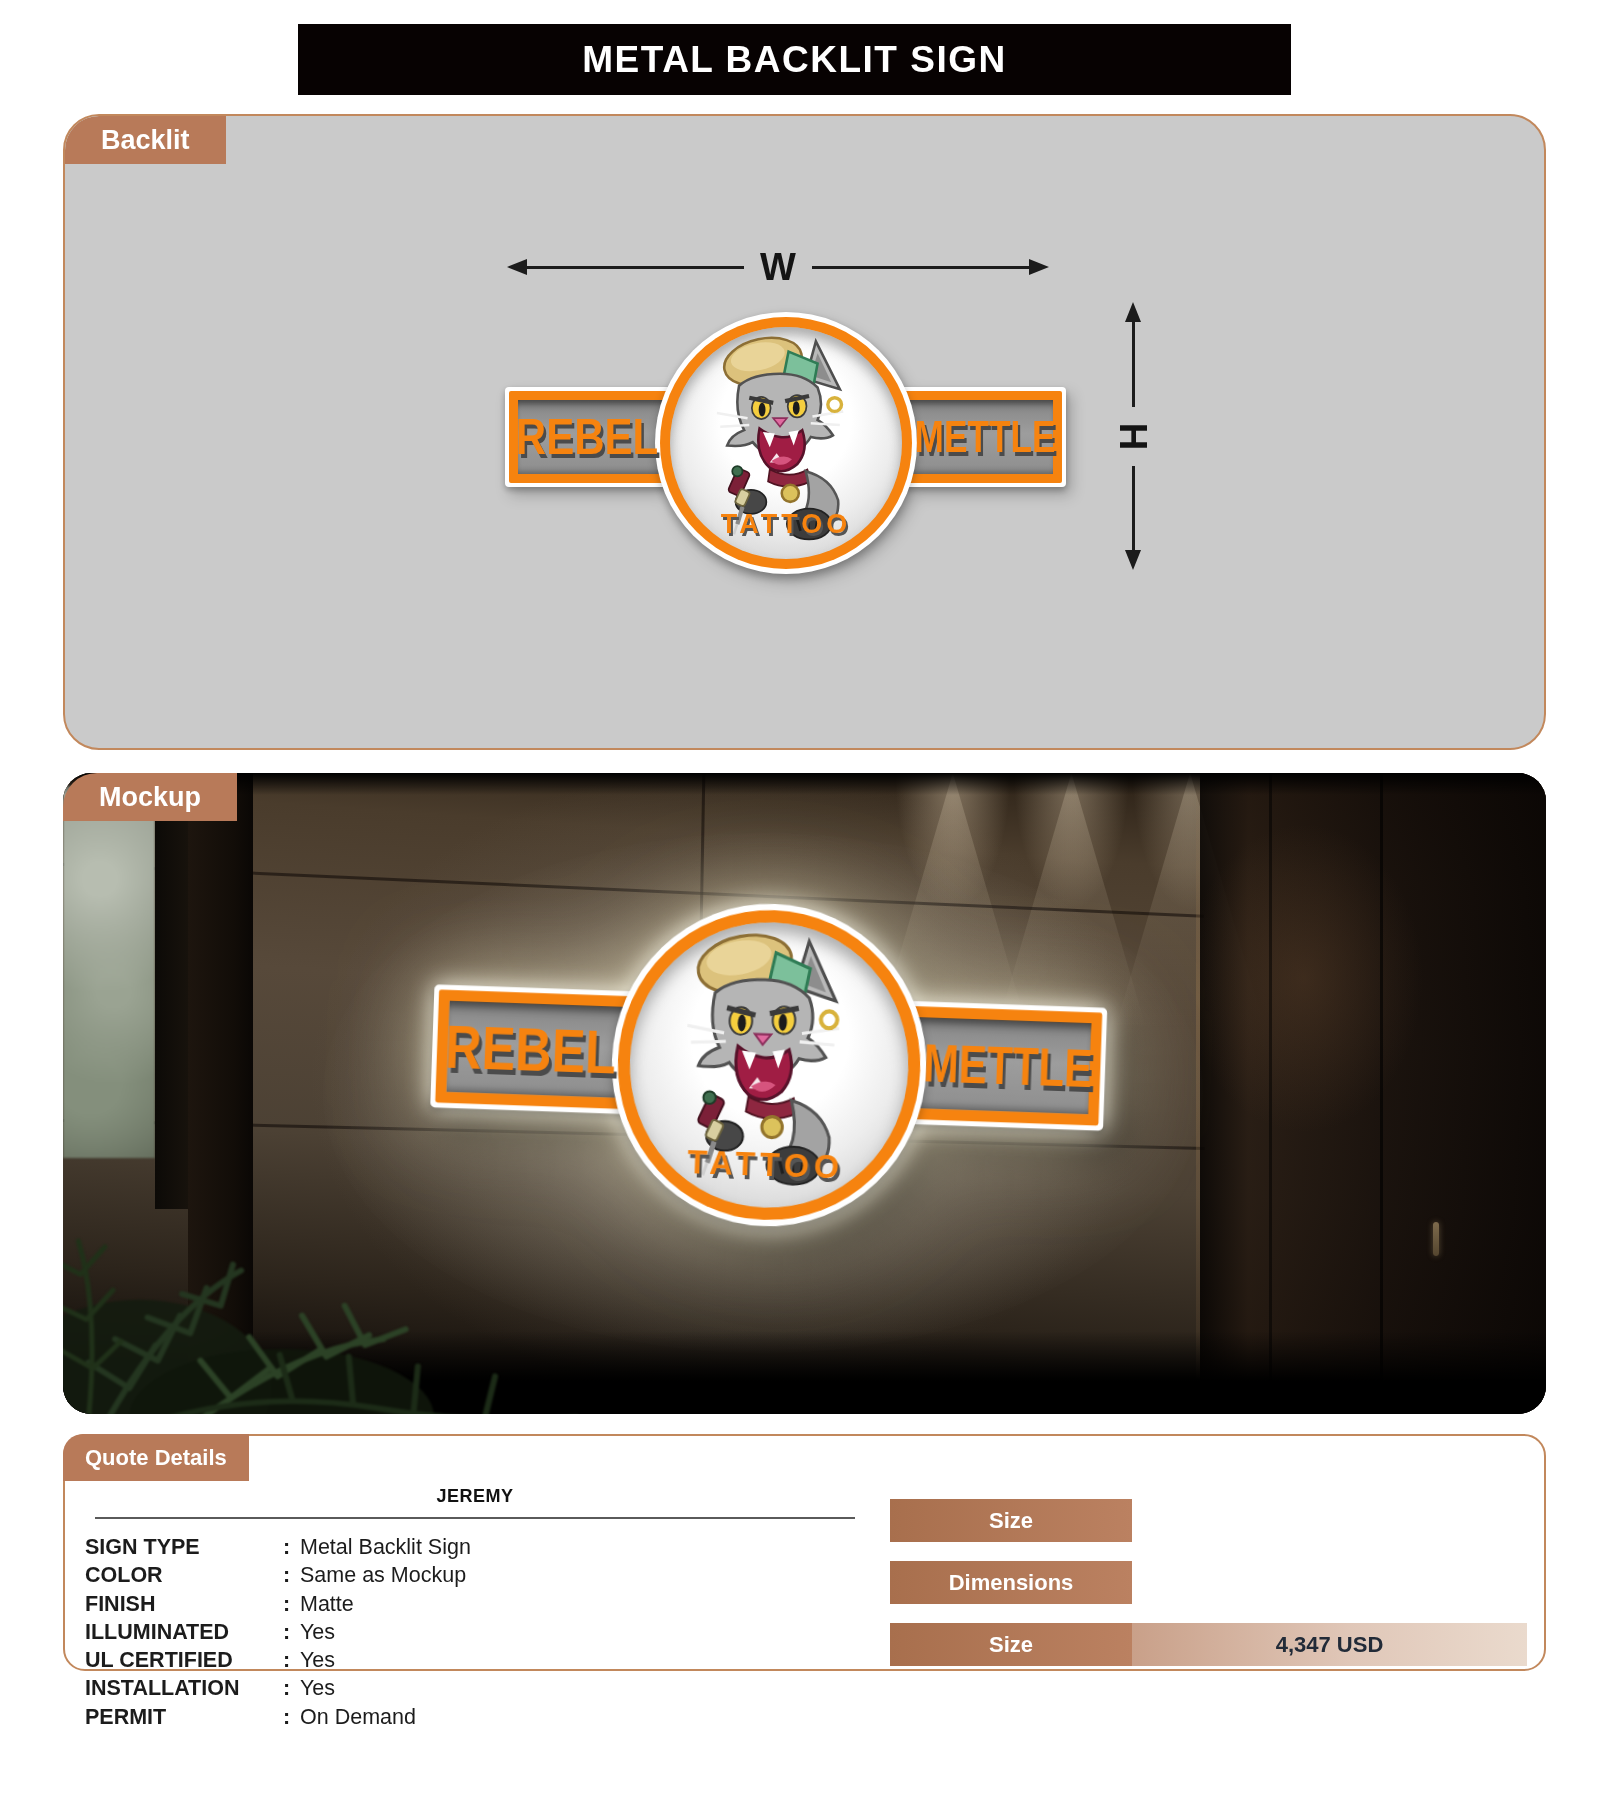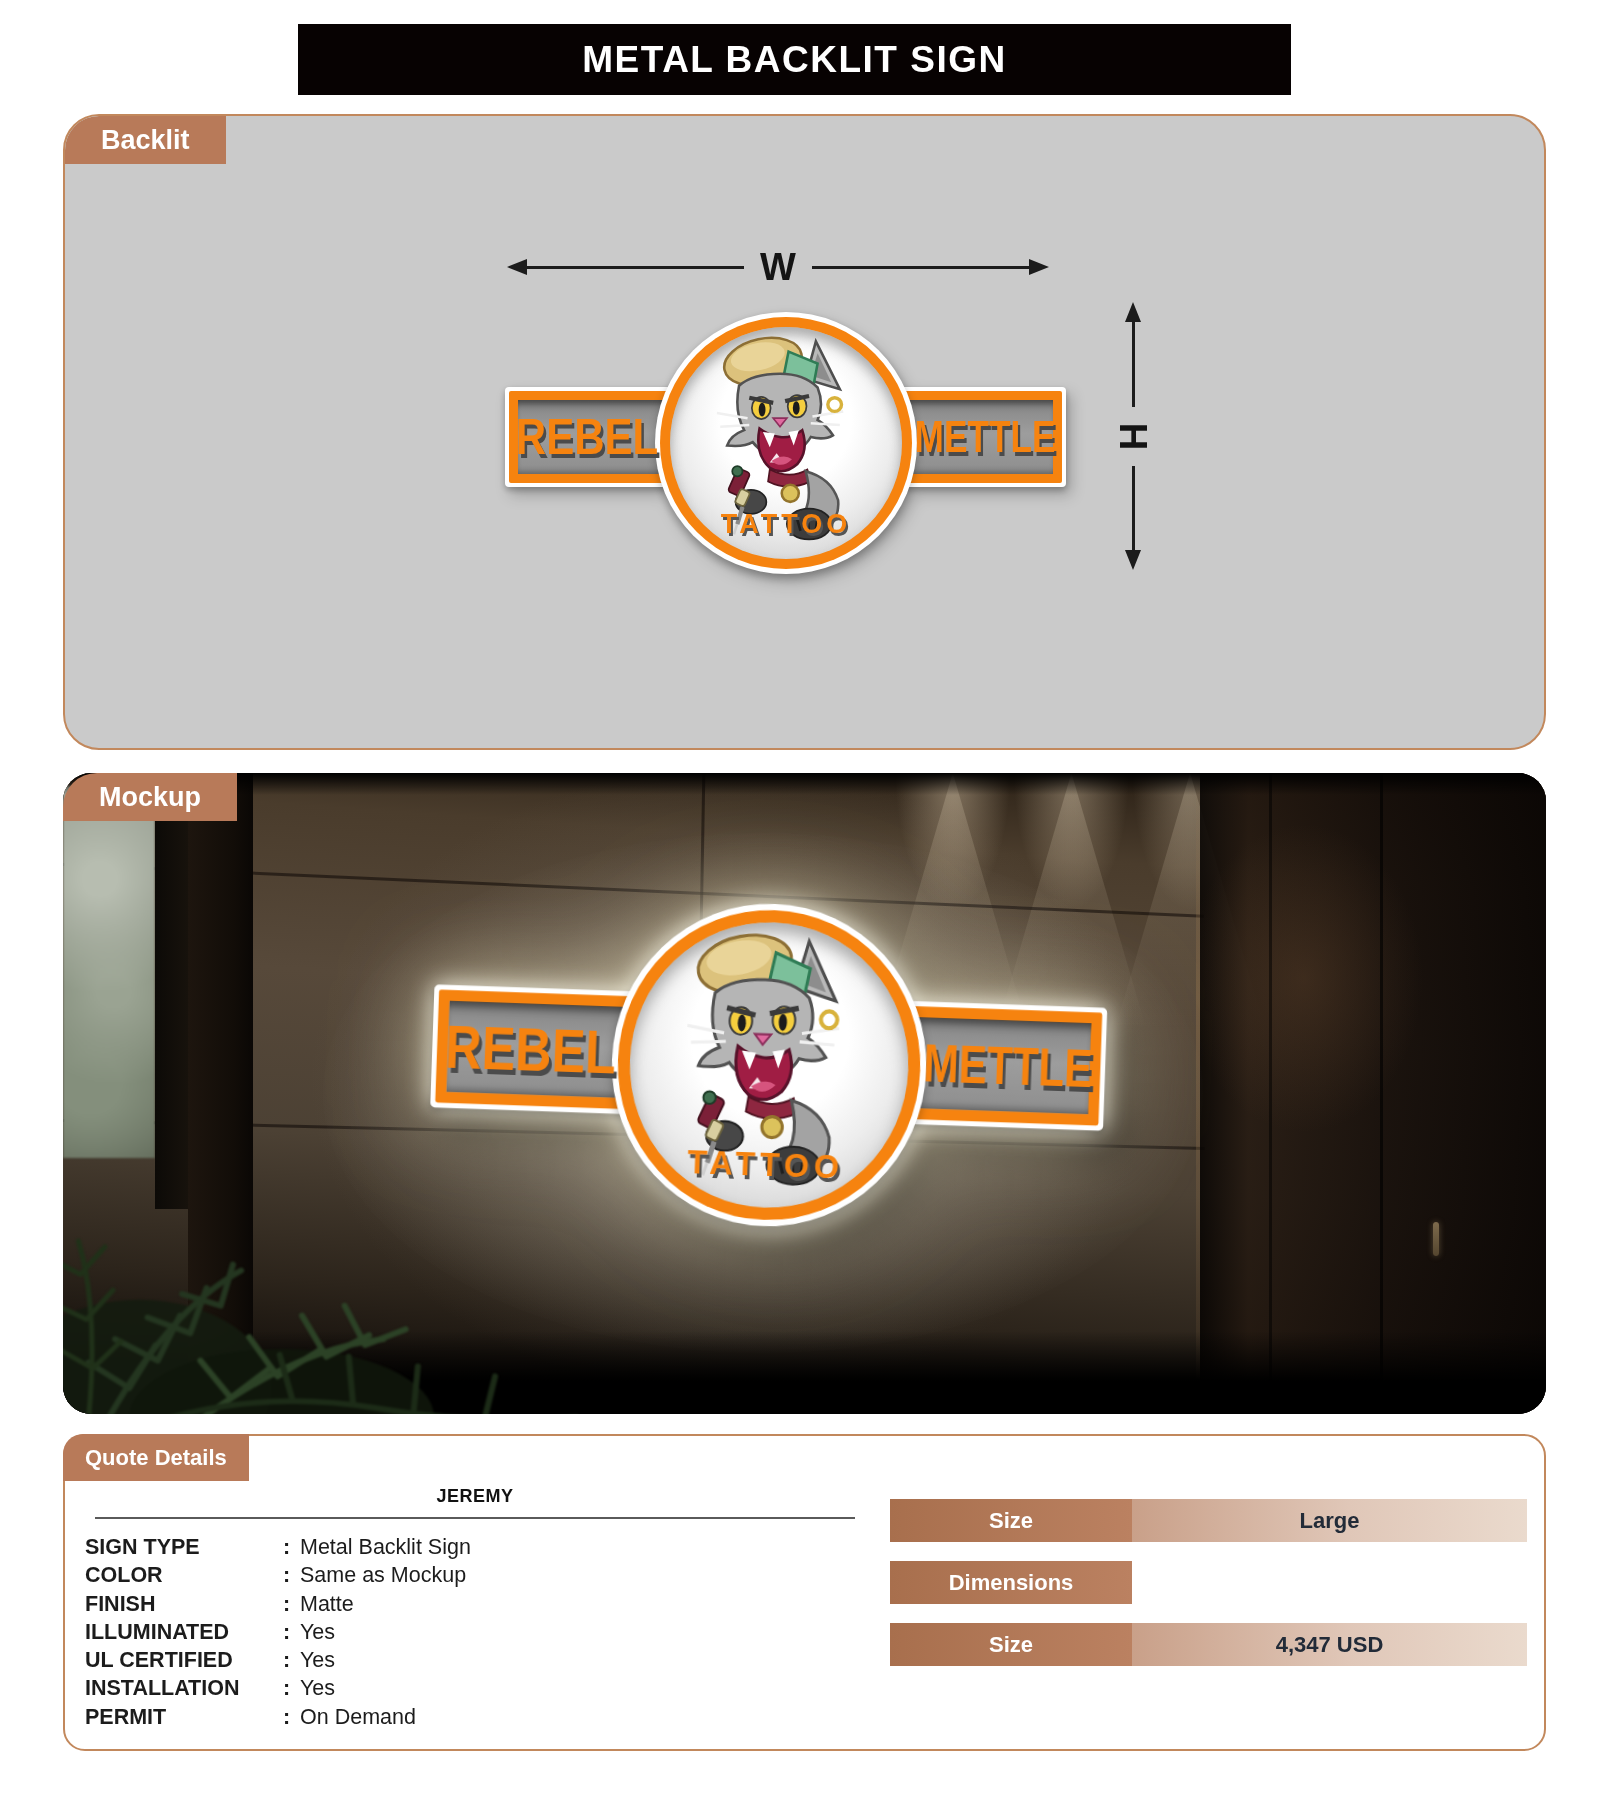--- a/index.html
+++ b/index.html
@@ -99,21 +99,21 @@
   .glow-halo { left:260px; top:60px; width:880px; height:520px; border-radius:50%;
     background:radial-gradient(ellipse at center, rgba(255,250,232,.38) 0%, rgba(255,248,225,.14) 45%, rgba(255,248,225,0) 72%); }
   .mockup-badge-wrap { position:absolute; left:425px; top:161px; width:561px; height:262px;
     transform:rotate(2deg) scale(1.2,1.23); transform-origin:center; z-index:10;
     filter:drop-shadow(0 0 10px rgba(255,252,235,.95)) drop-shadow(0 0 34px rgba(255,244,200,.6)) drop-shadow(14px 16px 14px rgba(0,0,0,.55)); }
   .mockup-badge-wrap .badge { left:0; top:0; }
 
   .plant-svg { position:absolute; left:-1%; bottom:-2%; width:37%; height:52%; z-index:12; filter:blur(1px); }
 
   
-  .quote-panel { left:63px; top:1434px; width:1483px; height:317px; border:2px solid #c2885c; border-radius:22px; }
+  .quote-panel { left:63px; top:1434px; width:1483px; height:237px; border:2px solid #c2885c; border-radius:22px; }
   .customer-block { position:absolute; left:20px; top:50px; width:780px; }
   .customer-name { text-align:center; font-weight:bold; font-size:18px; letter-spacing:.5px; color:#121212; }
   .customer-rule { border:none; border-top:2px solid #5a5a5a; margin:10px 10px 14px 10px; }
   .qrows { padding-left:0; }
   .qrow { display:grid; grid-template-columns:198px 17px auto; font-size:21.5px; line-height:28.3px; color:#1c1c1c; }
   .ql { font-weight:bold; } .qc { font-weight:bold; }
 
   .sign-table { position:absolute; left:825px; top:63px; width:637px; }
   .st-header { height:63px; background:#070202; border-radius:14px; color:#fff; font-weight:bold; font-size:29px;
     display:flex; align-items:center; justify-content:center; margin-bottom:18px; }
@@ -347,21 +347,20 @@
           <span class="ql">PERMIT</span>
           <span class="qc">:</span>
           <span class="qv">On Demand</span>
         </div>
       </div>
     </div>
 
     <div class="sign-table">
       <div class="st-row">
         <div class="st-label">Size</div>
-        <div class="st-value">Large</div>
       </div>
       <div class="st-row">
         <div class="st-label">Dimensions</div>
       </div>
       <div class="st-row">
         <div class="st-label">Size</div>
         <div class="st-value">4,347 USD</div>
       </div>
     </div>
   </div>

